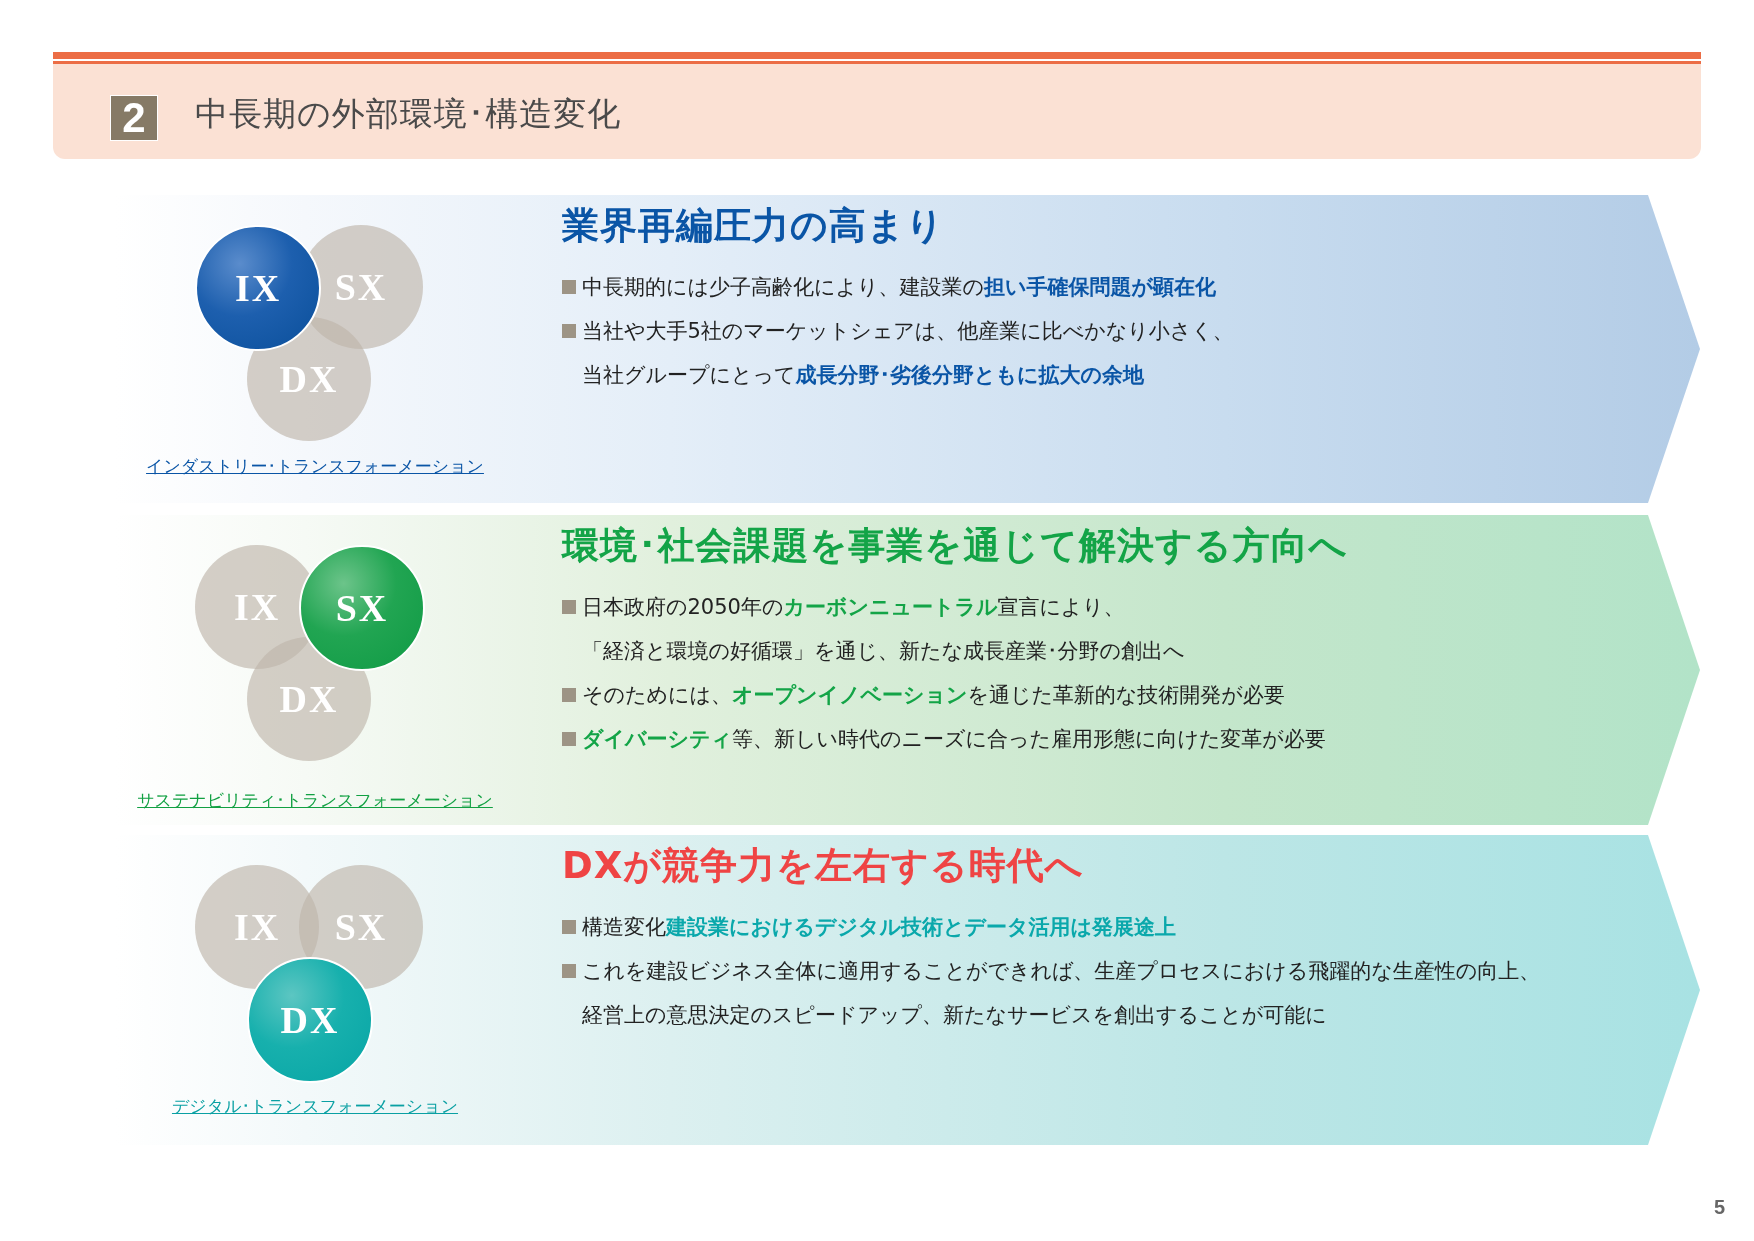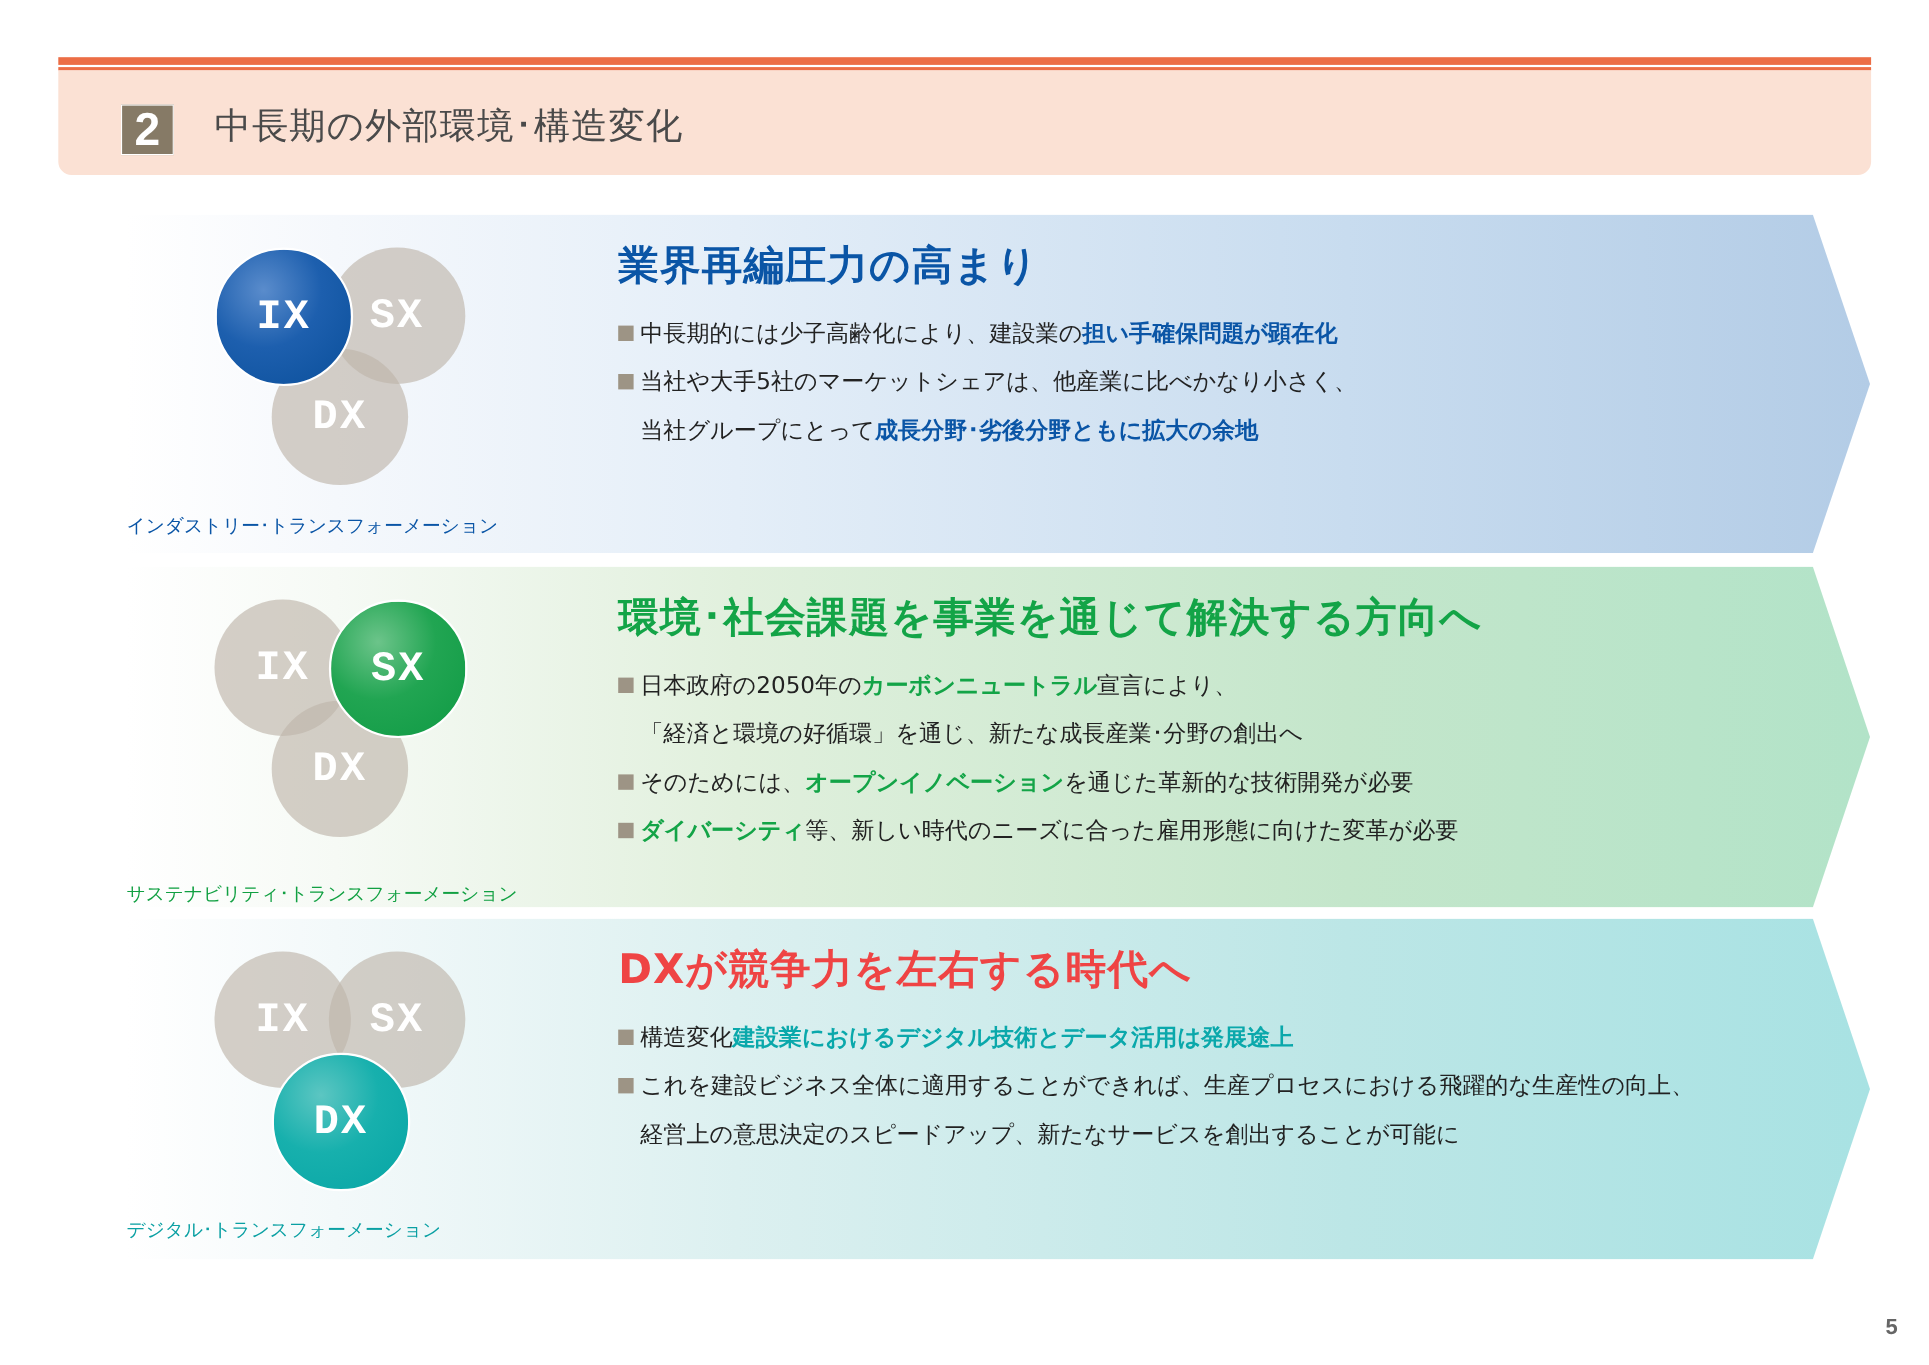--- a/index.html
+++ b/index.html
@@ -36,41 +36,41 @@
     .panel.p3 { top:835px; height:310px; }
     .panel.p1 .bg { background: linear-gradient(90deg, rgba(255,255,255,0.7) 0%, #f5f8fc 12%, #e4eef8 35%, #c8dcef 70%, #b3cce6 100%); }
     .panel.p2 .bg { background: linear-gradient(90deg, rgba(255,255,255,0.7) 0%, #f6faf5 12%, #e1f0dd 35%, #c4e6cb 70%, #b2e3c8 100%);
       clip-path: polygon(0 0, 1533px 0, 1585px 155px, 1533px 310px, 0 310px); }
     .panel.p3 .bg { background: linear-gradient(90deg, rgba(255,255,255,0.7) 0%, #f3f9fa 12%, #dcf0f0 35%, #bce6e6 70%, #a8e2e3 100%);
       clip-path: polygon(0 0, 1533px 0, 1585px 155px, 1533px 310px, 0 310px); }
 
     .venn { position:absolute; left:80px; top:30px; width:240px; height:230px; }
     .circle {
       position:absolute; width:124px; height:124px; border-radius:50%;
-      color:#ffffff; font-family:Liberation Mono, monospace; font-weight:bold;
+      color:#ffffff; font-family:Liberation Serif, serif; font-weight:bold;
       font-size:38px; display:flex; align-items:center; justify-content:center;
       letter-spacing:2px;
     }
     .circle.gray { background: rgba(190,182,170,0.65); }
     .circle.ix { left:0; top:0; }
     .circle.sx { left:104px; top:0; }
     .circle.dx { left:52px; top:92px; }
     .circle.active { border:2px solid #ffffff; width:122px; height:122px; z-index:2; }
     .circle.blue { background: radial-gradient(circle at 35% 30%, #5a8ccc 0%, #1d5fae 45%, #0a4f9a 100%); }
     .circle.green { background: radial-gradient(circle at 35% 30%, #6cc48a 0%, #21a552 45%, #0f9a44 100%); }
     .circle.teal { background: radial-gradient(circle at 35% 30%, #5cc6c2 0%, #17b0ad 45%, #07a5a5 100%); }
 
     .venn-caption {
-      position:absolute; left:0; width:400px; font-size:17px; top:272px;
+      position:absolute; left:0; width:400px; text-align:center; font-size:17px; top:260px;text-decoration:underline;
     }
     .p1 .venn-caption { color:#0a55a6; }
     .p2 .venn-caption { color:#11a042;margin-top:14px; }
     .p3 .venn-caption { color:#0aa0a3; }
 
-    .content { position:absolute; left:447px; top:22px; width:1100px; }
+    .content { position:absolute; left:447px; top:6px; width:1100px; }
     .heading { font-size:37px; font-weight:bold; letter-spacing:1px; line-height:50px; margin-bottom:14px; }
     .p1 .heading { color:#0a55a6; }
     .p2 .heading { color:#13a447; }
     .p3 .heading { color:#ef4444; }
     .line { font-size:21px; line-height:44px; color:#222222; white-space:nowrap; }
     .line .bullet { display:inline-block; width:14px; height:14px; background:#9d9485; margin-right:6px; vertical-align:0px; }
     .line.cont { padding-left:20px; }
     .hl { font-weight:bold; }
     .p1 .hl { color:#0a55a6; }
     .p2 .hl { color:#13a447; }

